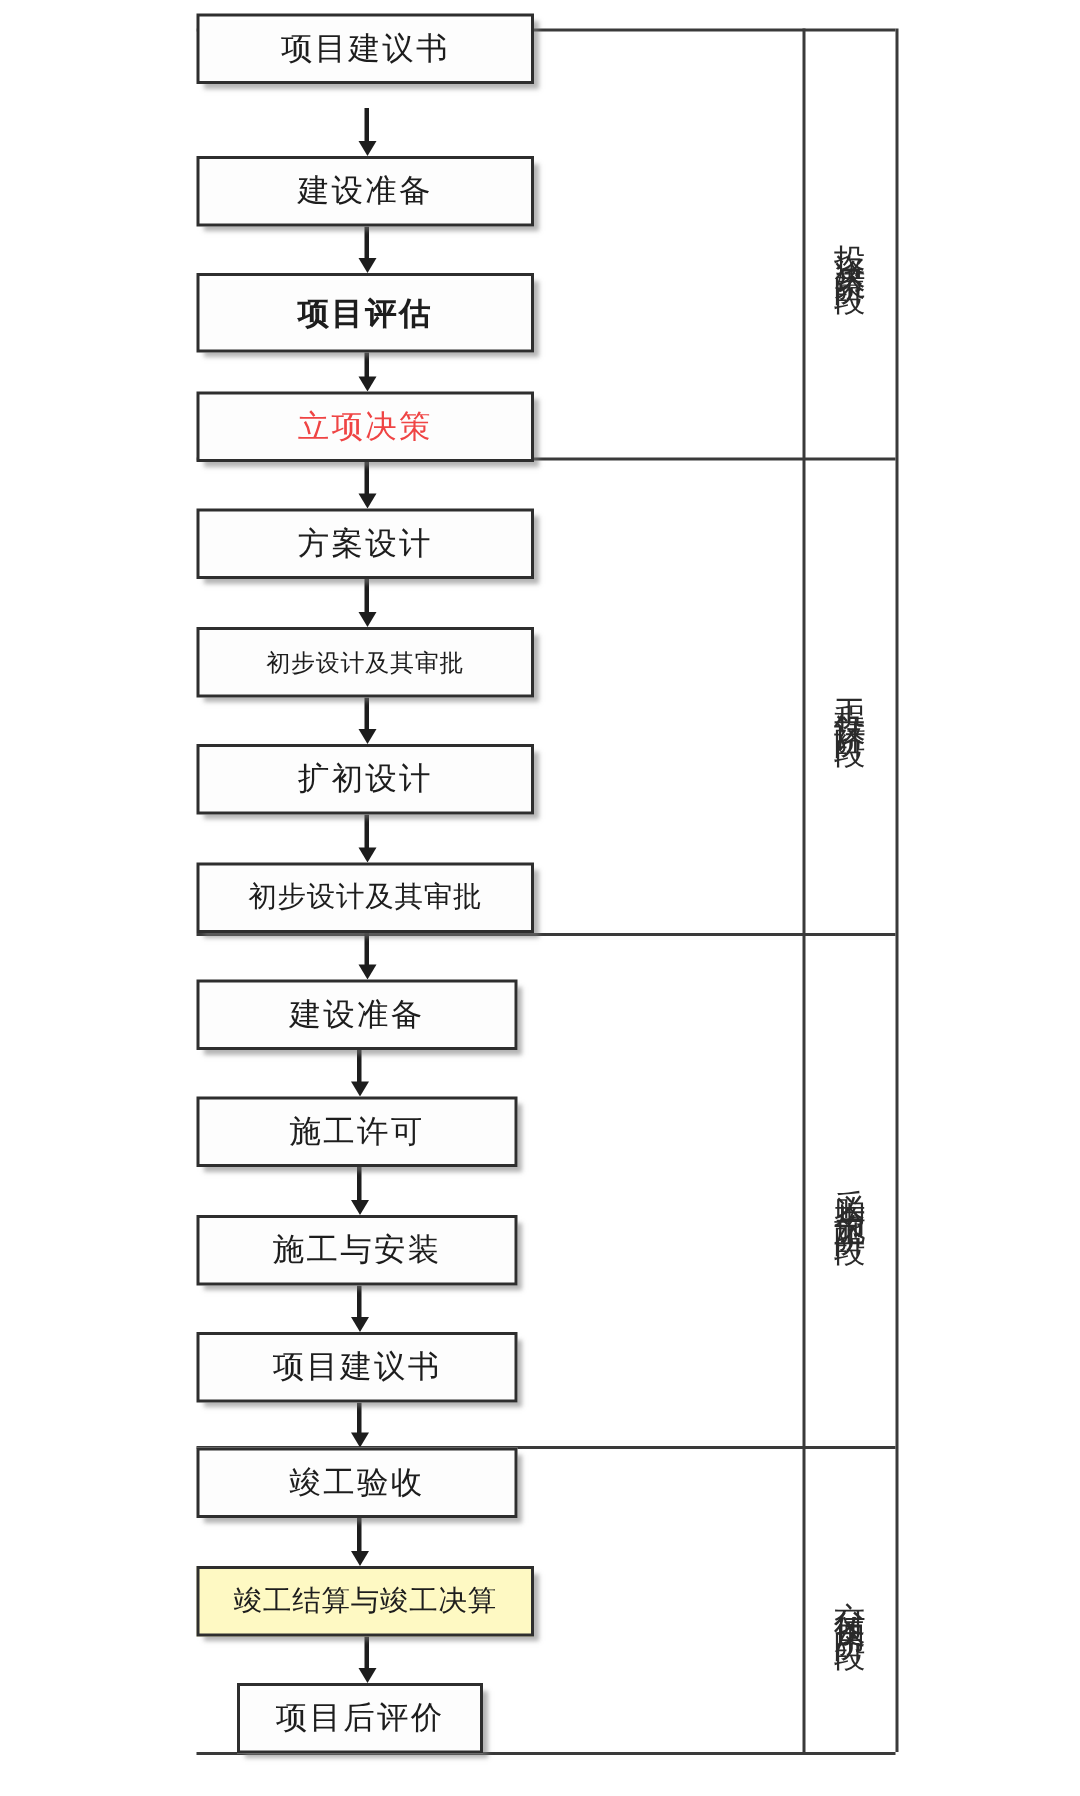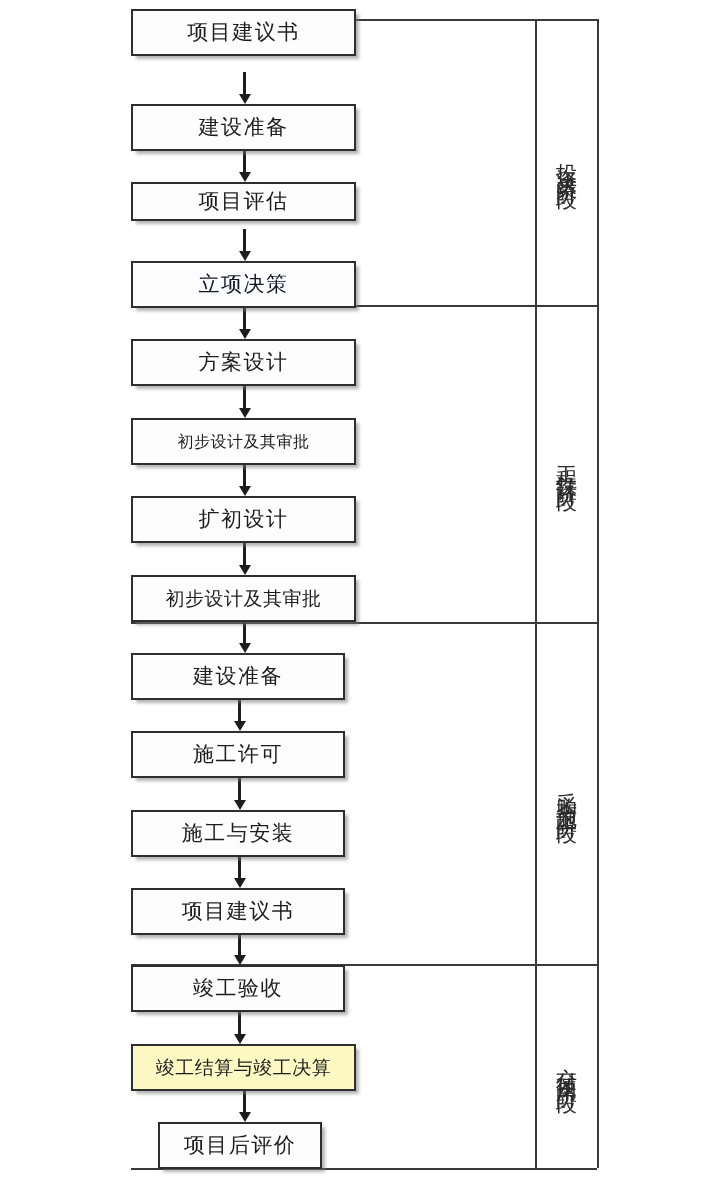--- a/index.html
+++ b/index.html
@@ -179,25 +179,25 @@
       </div>
     </div>
 
   <div id="box-layer">
       <div class="proc-box" style="left: 131px; top: 9px; width: 225px; height: 47px; background: rgb(253, 253, 253); border-color: rgb(46, 46, 46);">
         <span class="proc-label" style="color: rgb(29, 29, 29);">项目建议书</span>
       </div>
       <div class="proc-box" style="left: 131px; top: 104px; width: 225px; height: 47px; background: rgb(253, 253, 253); border-color: rgb(46, 46, 46);">
         <span class="proc-label" style="color: rgb(29, 29, 29);">建设准备</span>
       </div>
-      <div class="proc-box" style="left: 131px; top: 182px; width: 225px; height: 39px; background: rgb(253, 253, 253); border-color: rgb(46, 46, 46);">
+      <div class="proc-box" style="left: 131px; top: 182px; width: 225px; height: 53px; background: rgb(253, 253, 253); border-color: rgb(46, 46, 46); font-weight: bold;">
         <span class="proc-label" style="color: rgb(29, 29, 29);">项目评估</span>
       </div>
       <div class="proc-box" style="left: 131px; top: 261px; width: 225px; height: 47px; background: rgb(253, 253, 253); border-color: rgb(46, 46, 46);">
-        <span class="proc-label" style="color: #0f172a;">立项决策</span>
+        <span class="proc-label" style="color: #ef4444;">立项决策</span>
       </div>
       <div class="proc-box" style="left: 131px; top: 339px; width: 225px; height: 47px; background: rgb(253, 253, 253); border-color: rgb(46, 46, 46);">
         <span class="proc-label" style="color: rgb(29, 29, 29);">方案设计</span>
       </div>
       <div class="proc-box" style="left: 131px; top: 418px; width: 225px; height: 47px; background: rgb(253, 253, 253); border-color: rgb(46, 46, 46);">
         <span class="proc-label" style="color: rgb(29, 29, 29); font-size: 16px; letter-spacing: 0.5px;">初步设计及其审批</span>
       </div>
       <div class="proc-box" style="left: 131px; top: 496px; width: 225px; height: 47px; background: rgb(253, 253, 253); border-color: rgb(46, 46, 46); align-items: center;">
         <span class="proc-label" style="color: rgb(29, 29, 29);">扩初设计</span>
       </div>

